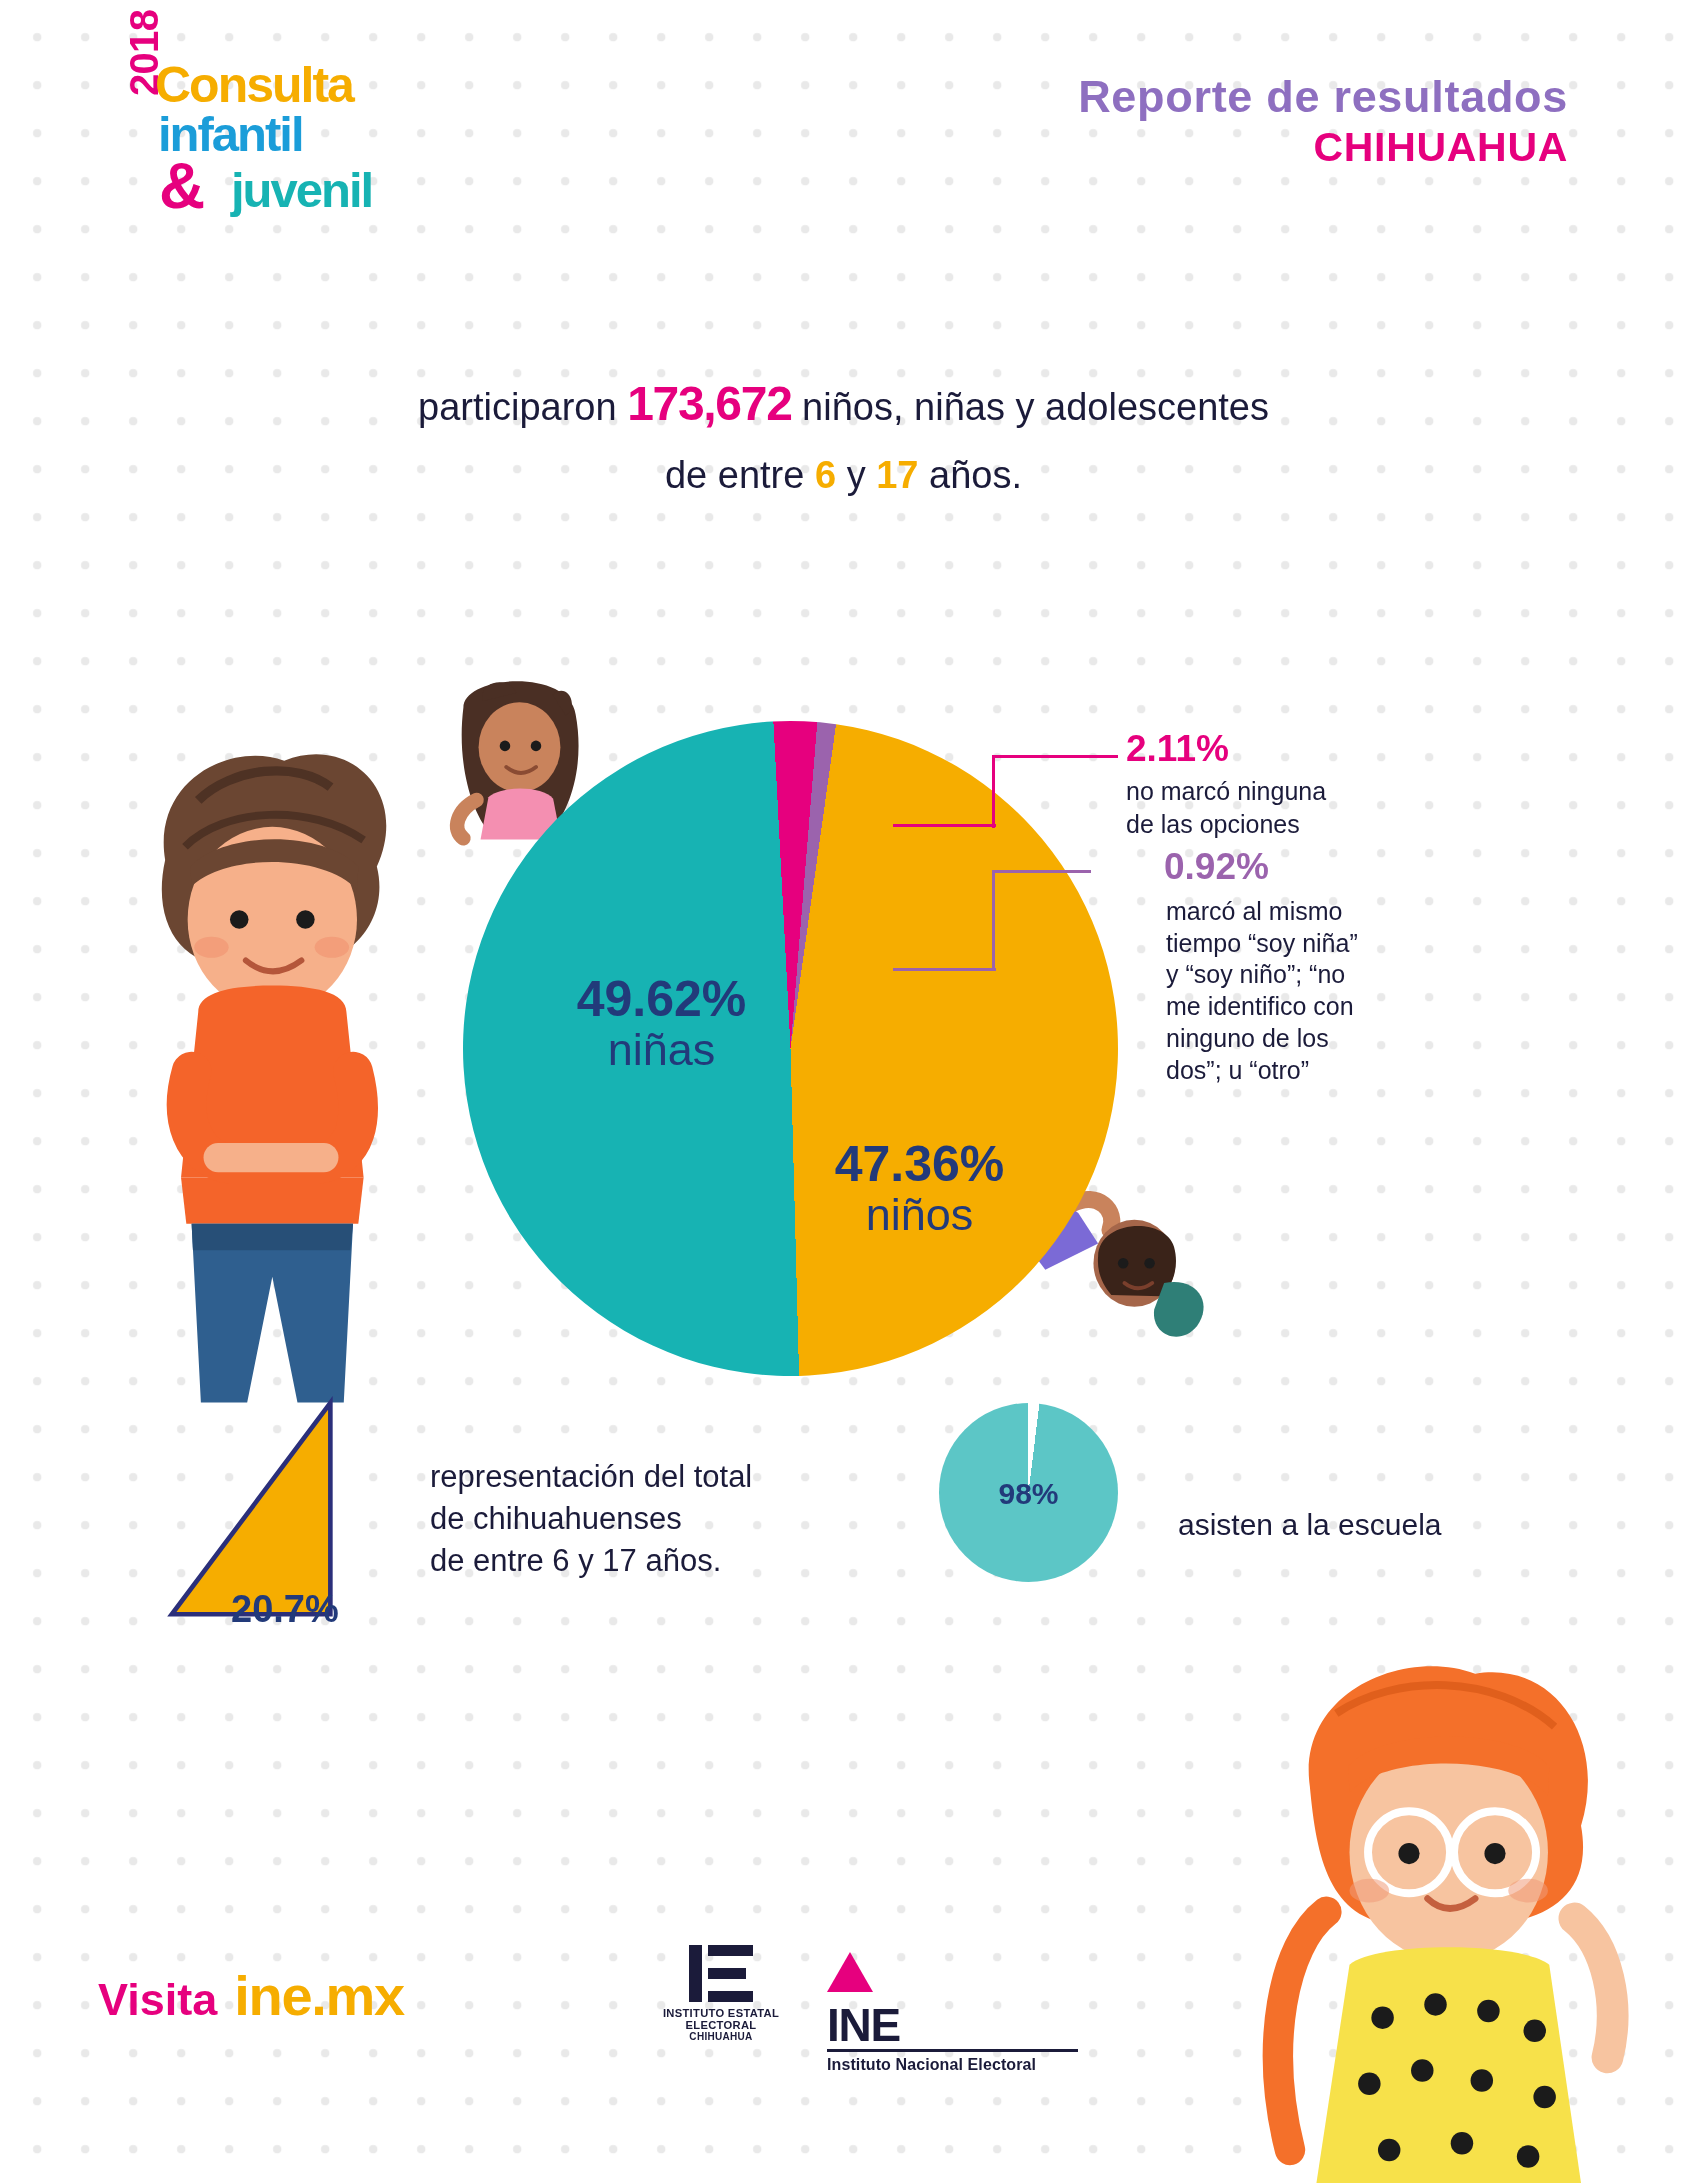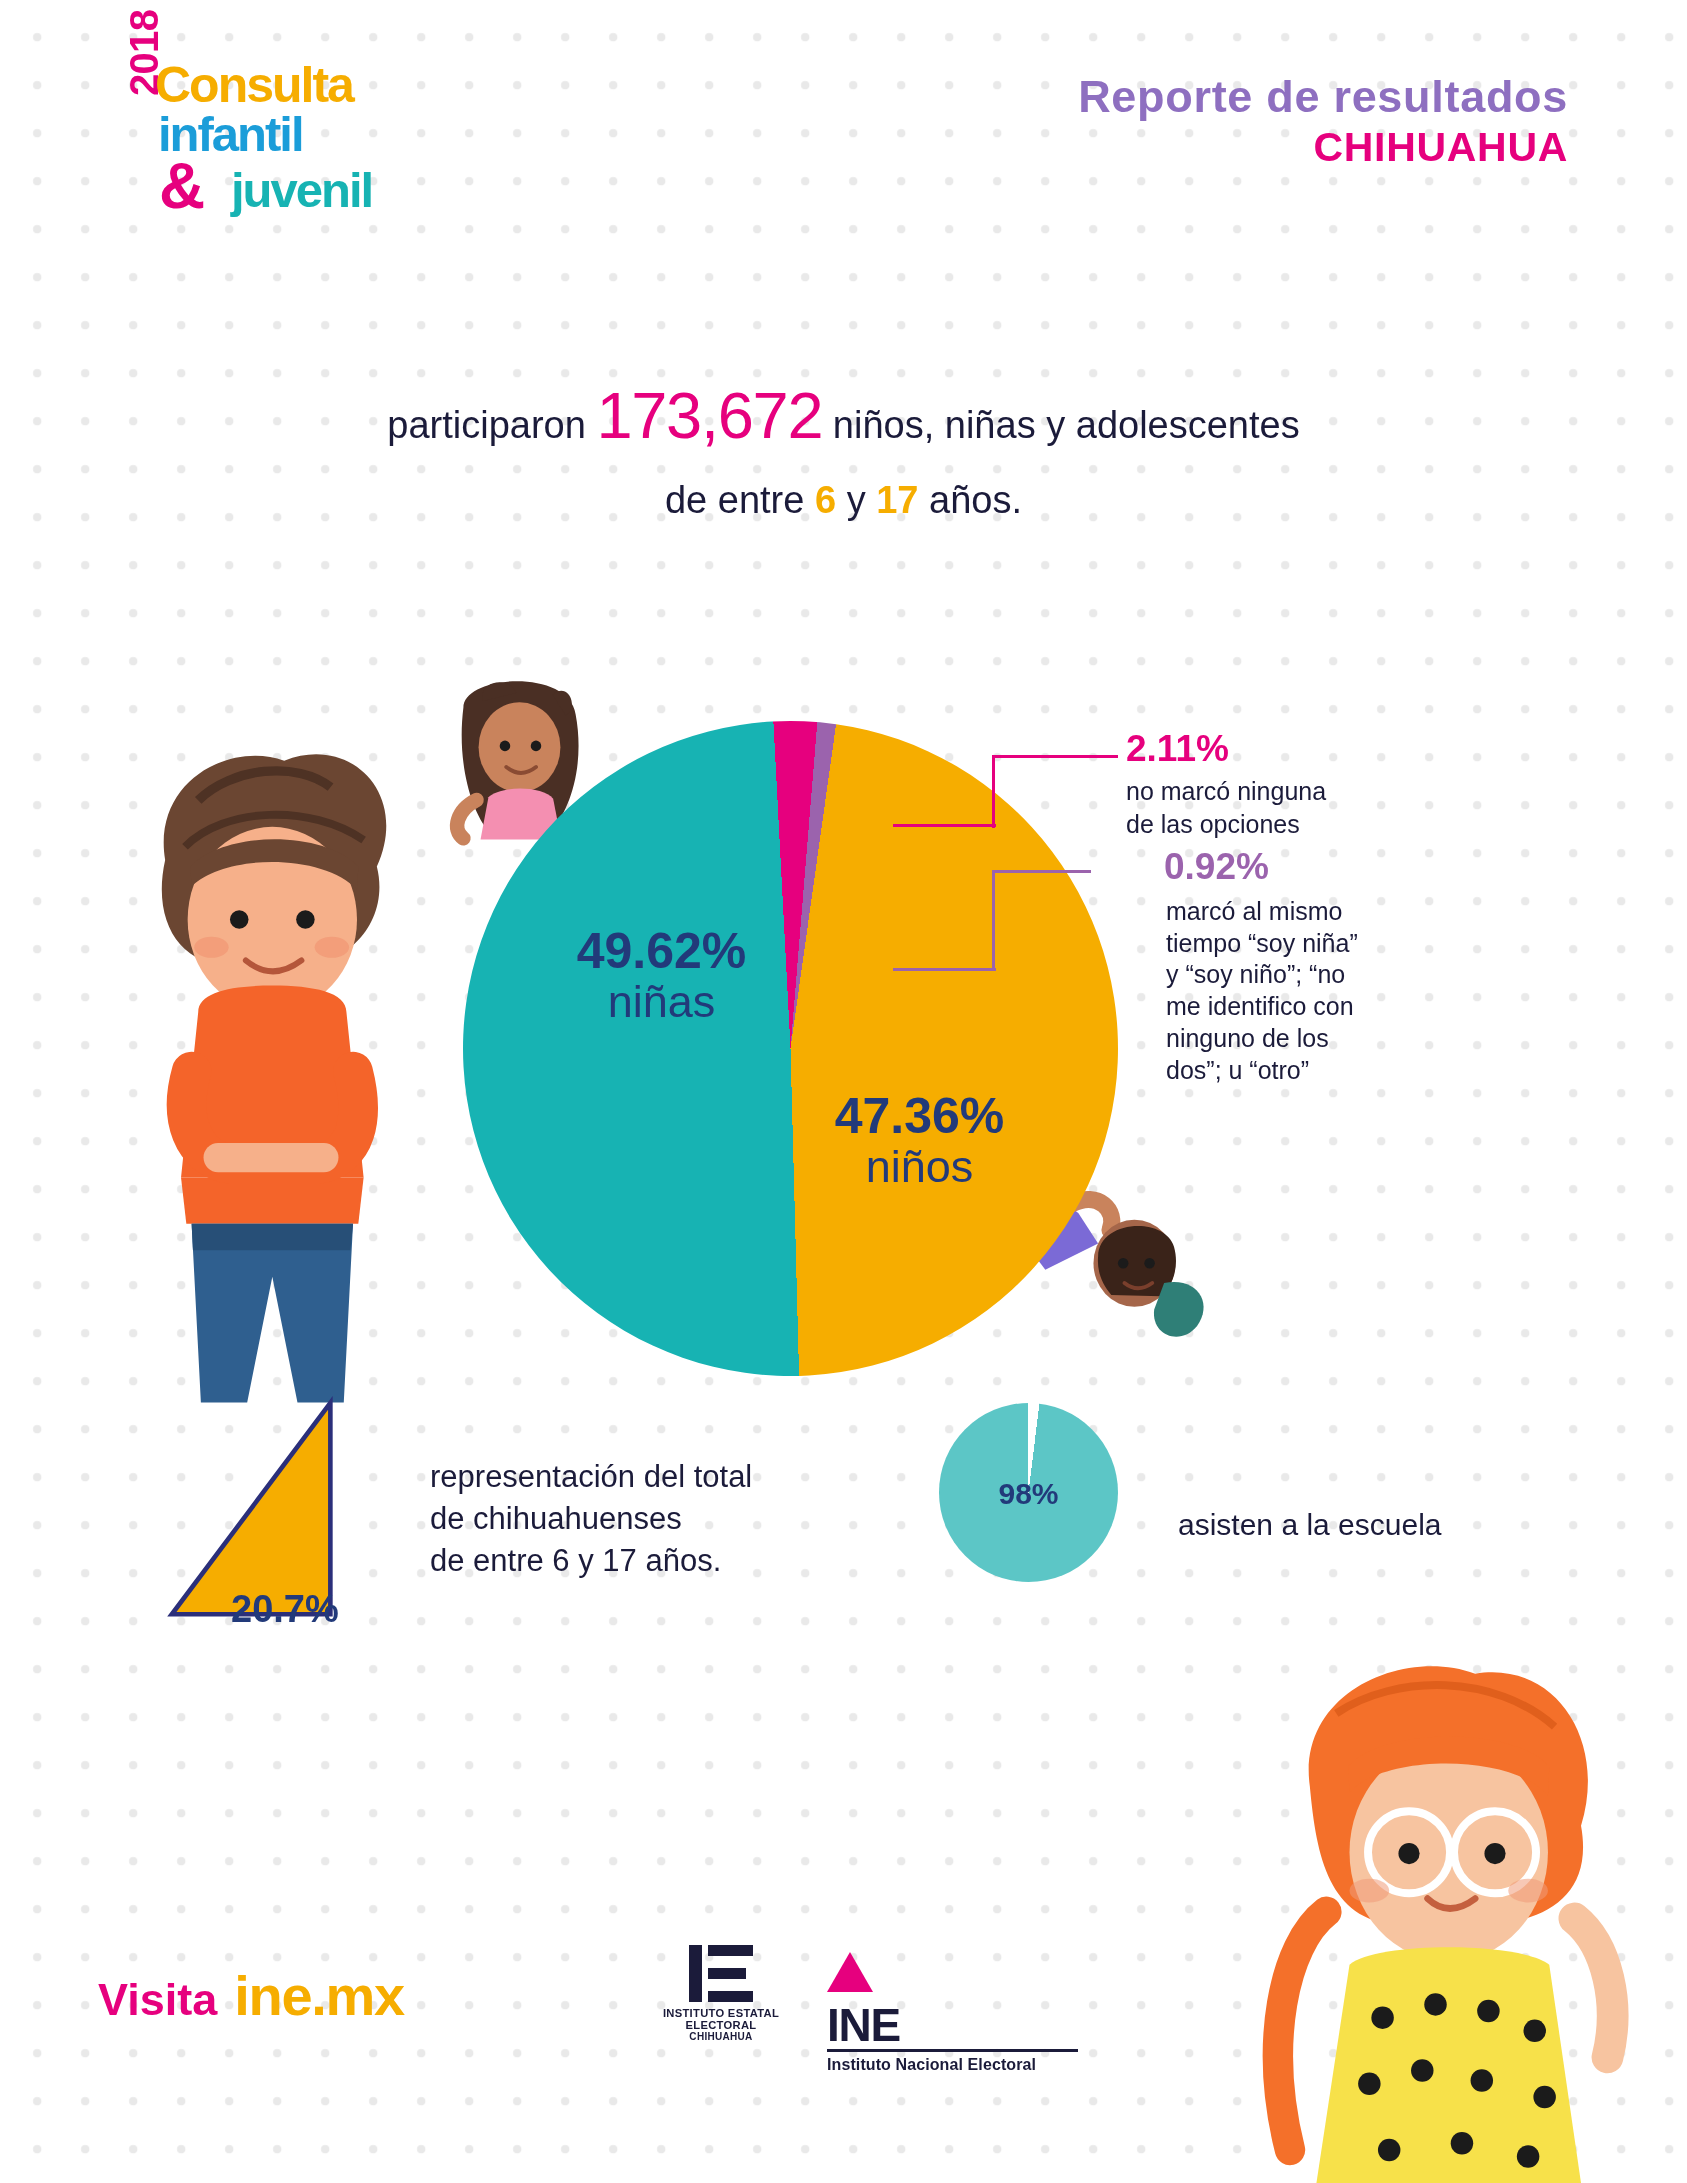--- a/index.html
+++ b/index.html
@@ -56,37 +56,37 @@
     position:absolute; left:99px; top:357px; width:1489px;
     text-align:center; color:#1b1b3a;
     font-size: 38px; line-height: 1.45;
   }
   .intro .l1 { white-space:nowrap; }
   .b-teal { color:#17b3b3; font-weight:bold; }
   .b-yellow { color:#f6ad00; font-weight:bold; }
   .b-blue { color:#1b6fb5; font-weight:bold; }
   .b-purple { color:#8e6fc0; font-weight:bold; }
   .b-pink { color:#e6007e; font-weight:bold; }
-  .big-num { color:#e6007e; font-weight:normal; font-size: 65px; letter-spacing:-1.3px; }
+  .big-num { color:#e6007e; font-weight:bold; font-size: 48px; letter-spacing:-1.3px; }
 
   
   .pie-wrap { position:absolute; left:463px; top:721px; width:655px; height:655px; }
   .pie {
     width:655px; height:655px; border-radius:50%;
     background: conic-gradient(
       from 0deg,
       #f6ad00 0deg 170.5deg,
       #17b3b3 170.5deg 349deg,
       #e6007e 349deg 356.7deg,
       #9b63ad 356.7deg 360deg
     );
     transform: rotate(8deg);
   }
   .pie-label { position:absolute; text-align:center; color:#223a7a; font-weight:500; }
-  .pie-label .pct { font-size: 50px; font-weight:bold; line-height:1; }
+  .pie-label .pct { font-size: 50px; font-weight:bold; line-height:1;margin-top:48px; }
   .pie-label .nm  { font-size: 45px; line-height:1.15; }
   .lbl-ninas { left:66px; top:205px; width:265px; }
   .lbl-ninos { left:324px; top:370px; width:265px; }
 
   
   .callouts { position:absolute; left:979px; top:715px; width:595px; height:529px; }
   .co-line { position:absolute; background:#e6007e; }
   .co-line2 { position:absolute; background:#9b63ad; }
   .co-pct-pink { font-size:37px; font-weight:bold; color:#e6007e; }
   .co-pct-purple { font-size:37px; font-weight:bold; color:#9b63ad; }

